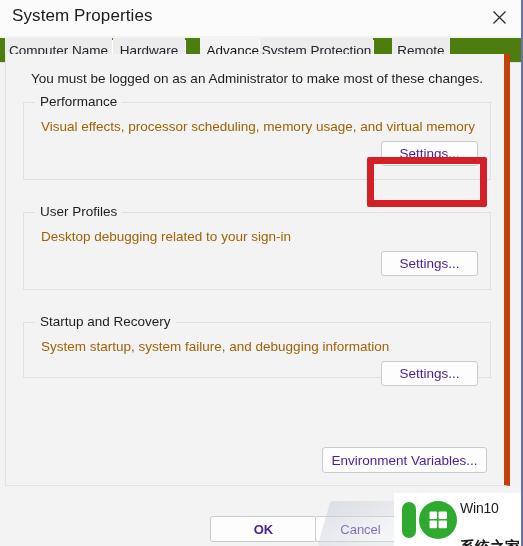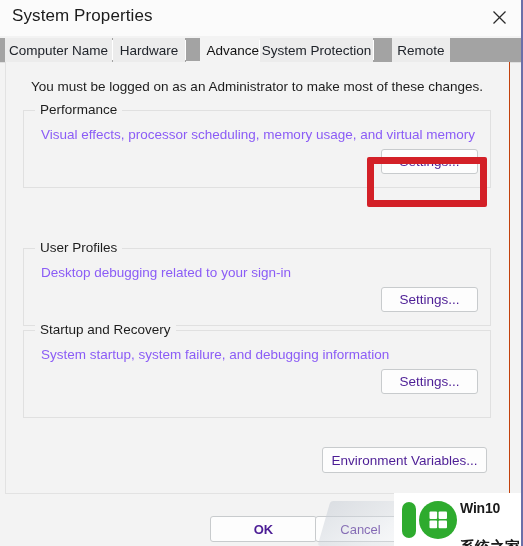--- a/index.html
+++ b/index.html
@@ -48,21 +48,21 @@
     justify-content: center;
     cursor: default;
   }
   #close-btn svg { display: block; }
 
   
   #tabstrip {
     position: absolute;
     left: 0; top: 38px;
     width: 523px; height: 24px;
-    background: #a3a3a3;
+    background: #4d7c0f;
   }
   .tab {
     position: absolute;
     top: 0;
     height: 24px;
     display: flex;
     align-items: center;
     justify-content: center;
     font-size: 13.5px;
     color: #20242b;
@@ -91,26 +91,26 @@
   #tab-active-cover {
     position: absolute;
     top: 61px;
     height: 3px;
     background: #f3f3f3;
   }
 
   
   #panel {
     position: absolute;
-    left: 5px; top: 62px;
+    left: 5px; top: 54px;
     width: 505px; height: 432px;
     background: #f3f3f3;
     box-sizing: border-box;
     border-left: 1px solid #e2e2e2;
-    border-right: 1px solid #c2410c;
+    border-right: 6px solid #c2410c;
     border-bottom: 1px solid #e2e2e2;
   }
 
   #admin-note {
     position: absolute;
     left: 25px; top: 17px;
     font-size: 13.5px;
     color: #1d1d1d;
     white-space: nowrap;
   }
@@ -132,27 +132,27 @@
     background: #f3f3f3;
     font-size: 13.5px;
     color: #1d1d1d;
     white-space: nowrap;
   }
   .group-desc {
     position: absolute;
     left: 17px;
     top: 16px;
     font-size: 13.5px;
-    color: #8b5cf6;
+    color: #a16207;
     white-space: nowrap;
   }
 
   #gb-performance { top: 48px; height: 78px; padding-left: 32px; }
-  #gb-userprofiles { top: 158px; height: 78px; margin-top: 28px; }
-  #gb-startup { top: 268px; height: 88px; }
+  #gb-userprofiles { top: 158px; height: 78px; }
+  #gb-startup { top: 268px; height: 56px; }
 
   
   .btn {
     position: absolute;
     box-sizing: border-box;
     background: #fdfdfd;
     border: 1px solid #c8cbcd;
     border-radius: 3px;
     font-size: 13.5px;
     color: #4c1d95;
@@ -244,21 +244,21 @@
     width: 58px; height: 44px;
   }
   #wm-text {
     position: absolute;
     left: 66px;
     top: 7px;
     width: 62px;
   }
   #wm-win10 {
     font-size: 14px;
-    font-weight: bold;
+    font-weight: normal;
     color: #1b1b1b;
     line-height: 16px;
     letter-spacing: -0.2px;
   }
   #wm-cn {
     font-size: 15px;
     font-weight: bold;
     color: #1b1b1b;
     line-height: 18px;
     letter-spacing: 0px;

